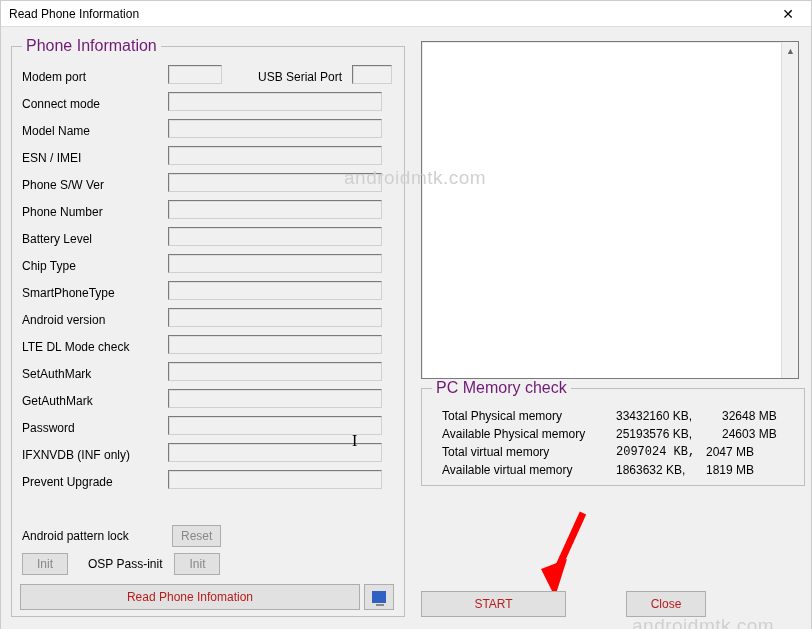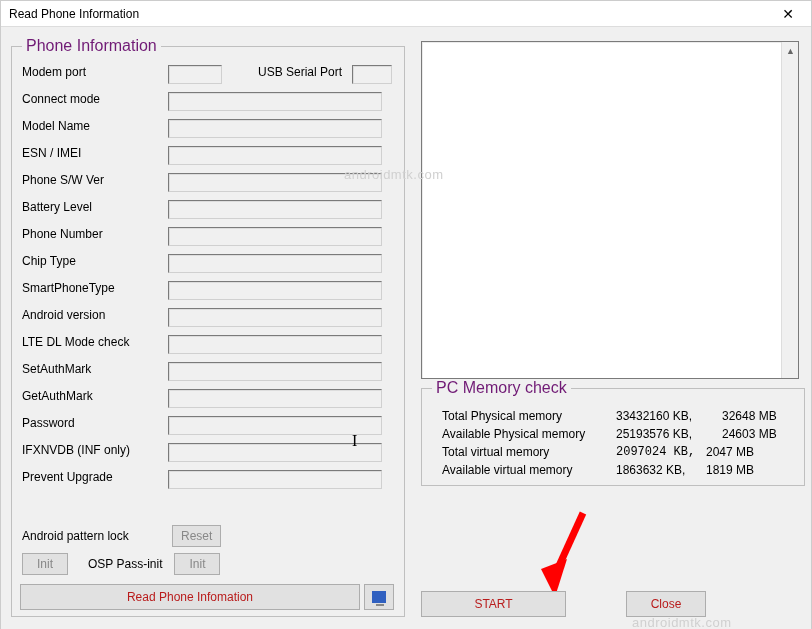--- a/index.html
+++ b/index.html
@@ -63,21 +63,21 @@
     padding: 10px 10px 6px 10px;
     margin: 0;
   }
   fieldset.group > legend {
     font-size: 16px;
     padding: 0 4px;
     color: #701a75;
   }
   .row {
     display: flex;
-    align-items: flex-start;
+    align-items: flex-end;
     margin-bottom: 8px;
     height: 19px;
   }
   .lbl {
     width: 146px;
     color: #000;
   }
   .field {
     height: 19px;
     border: 1px solid #7a7a7a;
@@ -188,21 +188,21 @@
   .spacer-above-ctrl { height: 28px; }
   .arrow-annotation {
     position: absolute;
     left: 118px;
     top: 468px;
     pointer-events: none;
   }
   .watermark {
     position: absolute;
     color: #d0d0d0;
-    font-size: 13px;
+    font-size: 19px;
     font-family: Arial, sans-serif;
     letter-spacing: 0.5px;
     pointer-events: none;
     font-weight: 500;
   }
   .wm1 { left: 343px; top: 140px; }
   .wm2 { left: 631px; top: 588px; }
   .cursor-i {
     position: absolute;
     left: 351px;
@@ -245,25 +245,25 @@
           </div>
         <div class="row">
             <span class="lbl">ESN / IMEI</span>
             <span class="field wide"></span>
           </div>
         <div class="row">
             <span class="lbl">Phone S/W Ver</span>
             <span class="field wide"></span>
           </div>
         <div class="row">
+            <span class="lbl">Phone Number</span>
+            <span class="field wide"></span>
+          </div>
+        <div class="row">
             <span class="lbl">Battery Level</span>
-            <span class="field wide"></span>
-          </div>
-        <div class="row">
-            <span class="lbl">Phone Number</span>
             <span class="field wide"></span>
           </div>
         <div class="row">
             <span class="lbl">Chip Type</span>
             <span class="field wide"></span>
           </div>
         <div class="row">
             <span class="lbl">SmartPhoneType</span>
             <span class="field wide"></span>
           </div>

